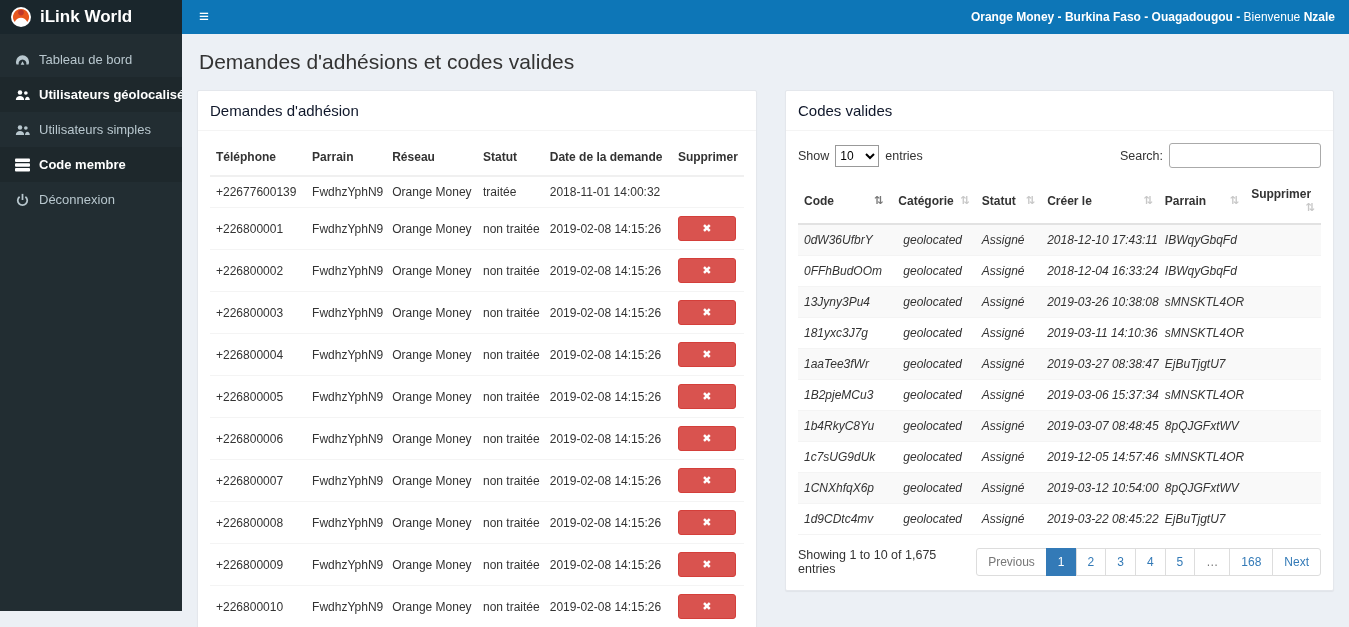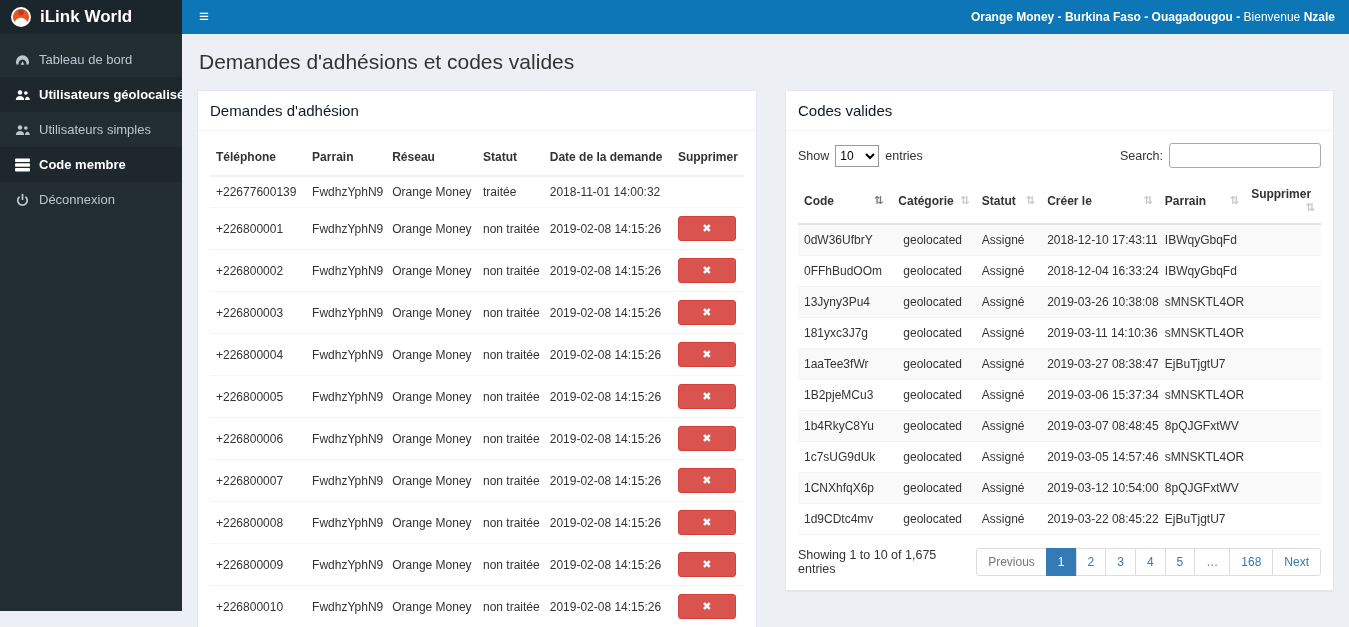--- a/index.html
+++ b/index.html
@@ -69,21 +69,21 @@
   .t-adh th:nth-child(4), .t-adh td:nth-child(4){width:12.5%;}
   .t-adh th:nth-child(5), .t-adh td:nth-child(5){width:24%;}
   .t-adh th:nth-child(6), .t-adh td:nth-child(6){width:13.5%;}
   .del-btn {
     width:58px; height:25px; background:var(--danger-red,#d9534f);
     border:1px solid #d43f3a; border-radius:3px; color:#fff;
     font-size:11px; line-height:1; cursor:pointer;
   }
   
   .t-codes th { cursor:pointer; border-bottom:2px solid #e2e2e2; padding:9px 6px; }
-  .t-codes td { padding:8px 6px; }
+  .t-codes td { padding:8px 6px;font-style:italic; }
   .t-codes tbody tr:nth-child(odd) { background:#f9f9f9; }
   .t-codes th:nth-child(1), .t-codes td:nth-child(1){width:17.5%;}
   .t-codes th:nth-child(2), .t-codes td:nth-child(2){width:16.5%;text-align:center;}
   .t-codes th:nth-child(3), .t-codes td:nth-child(3){width:12.5%;}
   .t-codes th:nth-child(4), .t-codes td:nth-child(4){width:22.5%;}
   .t-codes th:nth-child(5), .t-codes td:nth-child(5){width:16.5%;}
   .t-codes th:nth-child(6), .t-codes td:nth-child(6){width:14.5%;}
   .sort { float:right; color:#c8c8c8; font-size:11px; margin-left:4px; }
   .sort.sorted { color:#777; }
   .controls {
@@ -374,21 +374,21 @@
                 <td>geolocated</td>
                 <td>Assigné</td>
                 <td>2019-03-07 08:48:45</td>
                 <td>8pQJGFxtWV</td>
                 <td></td>
               </tr>
               <tr>
                 <td>1c7sUG9dUk</td>
                 <td>geolocated</td>
                 <td>Assigné</td>
-                <td>2019-03-05 14:57:46</td>
+                <td>2019-12-05 14:57:46</td>
                 <td>sMNSKTL4OR</td>
                 <td></td>
               </tr>
               <tr>
                 <td>1CNXhfqX6p</td>
                 <td>geolocated</td>
                 <td>Assigné</td>
                 <td>2019-03-12 10:54:00</td>
                 <td>8pQJGFxtWV</td>
                 <td></td>

